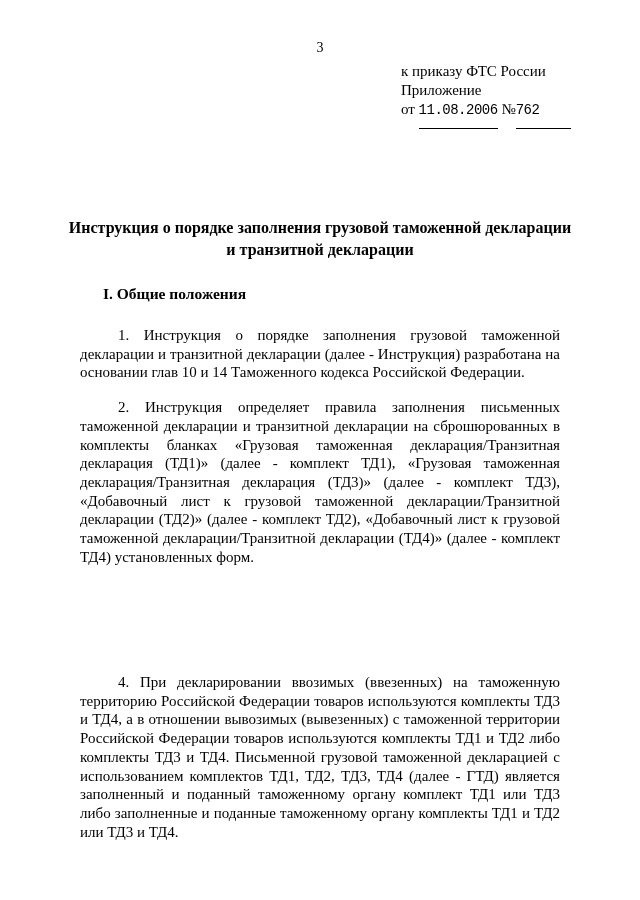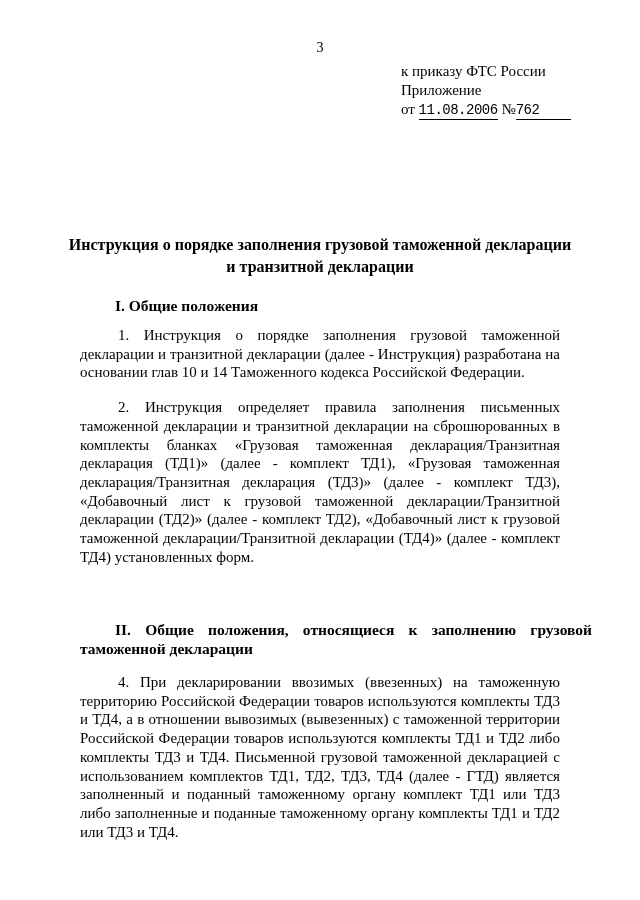--- a/index.html
+++ b/index.html
@@ -36,42 +36,42 @@
     left: 401px;
     font-size: 15px;
     line-height: 19px;
     white-space: nowrap;
   }
   .annex .filled {
     font-family: "Liberation Mono", monospace;
     font-size: 14px;
     letter-spacing: -0.5px;
     border-bottom: 1.5px solid #000;
-    padding-bottom: 1px;
+    padding-bottom: 10px;
   }
   .annex .filled.ext {
     padding-right: 32px;
     margin-top: 28px;
   }
   .doc-title {
     position: absolute;
-    top: 234px;
+    top: 217px;
     left: 64px;
     width: 512px;
     margin: 0;
     text-align: center;
     font-size: 16px;
     font-weight: bold;
     line-height: 21.5px;
   }
   .section-heading {
     position: absolute;
     left: 64px;
     width: 512px;
-    margin: 16px;
+    margin: 4px;
     font-size: 15.5px;
     font-weight: bold;
     line-height: 19px;
     text-indent: 35px;
   }
   .heading-1 { top: 280px; }
   .heading-2 { top: 604px; text-align: justify; }
   .body-block {
     position: absolute;
     left: 64px;
@@ -104,19 +104,18 @@
 
   <h1 class="doc-title">Инструкция о порядке заполнения грузовой таможенной декларации и транзитной декларации</h1>
 
   <h2 class="section-heading heading-1">I. Общие положения</h2>
 
   <div class="body-block block-1">
     <p>1. Инструкция о порядке заполнения грузовой таможенной декларации и транзитной декларации (далее - Инструкция) разработана на основании глав 10 и 14 Таможенного кодекса Российской Федерации.</p>
     <p>2. Инструкция определяет правила заполнения письменных таможенной декларации и транзитной декларации на сброшюрованных в комплекты бланках «Грузовая таможенная декларация/Транзитная декларация (ТД1)» (далее - комплект ТД1), «Грузовая таможенная декларация/Транзитная декларация (ТД3)» (далее - комплект ТД3), «Добавочный лист к грузовой таможенной декларации/Транзитной декларации (ТД2)»  (далее - комплект ТД2), «Добавочный лист к грузовой таможенной декларации/Транзитной декларации (ТД4)» (далее - комплект ТД4) установленных форм.</p>
   </div>
 
-  <h2 class="section-heading heading-2">II. Общие положения, относящиеся к заполнению грузовой таможенной декларации</h2>
 
   <div class="body-block block-2">
     <p>4. При декларировании ввозимых (ввезенных) на таможенную территорию Российской Федерации товаров используются комплекты ТД3 и ТД4, а в отношении вывозимых (вывезенных) с таможенной территории Российской Федерации товаров используются комплекты ТД1 и ТД2 либо комплекты ТД3 и ТД4. Письменной грузовой таможенной декларацией с использованием  комплектов ТД1, ТД2, ТД3, ТД4 (далее - ГТД) является заполненный и поданный таможенному органу комплект ТД1 или ТД3 либо заполненные и поданные таможенному органу комплекты ТД1 и ТД2 или ТД3 и ТД4.</p>
   </div>
 
 </div>
 
 </body></html>

